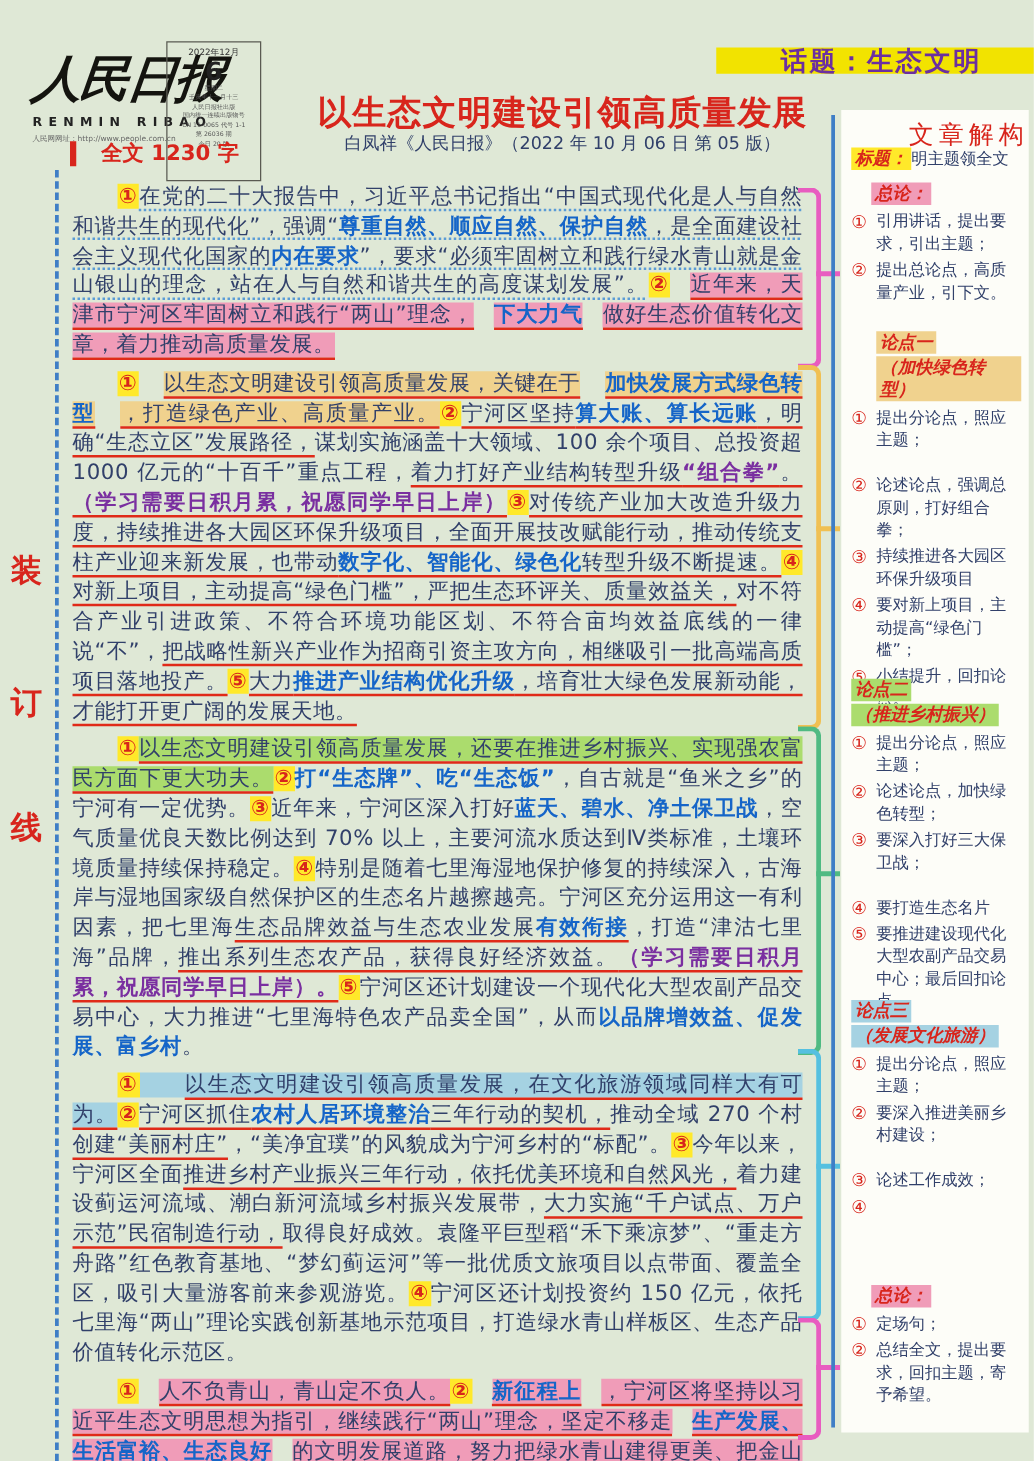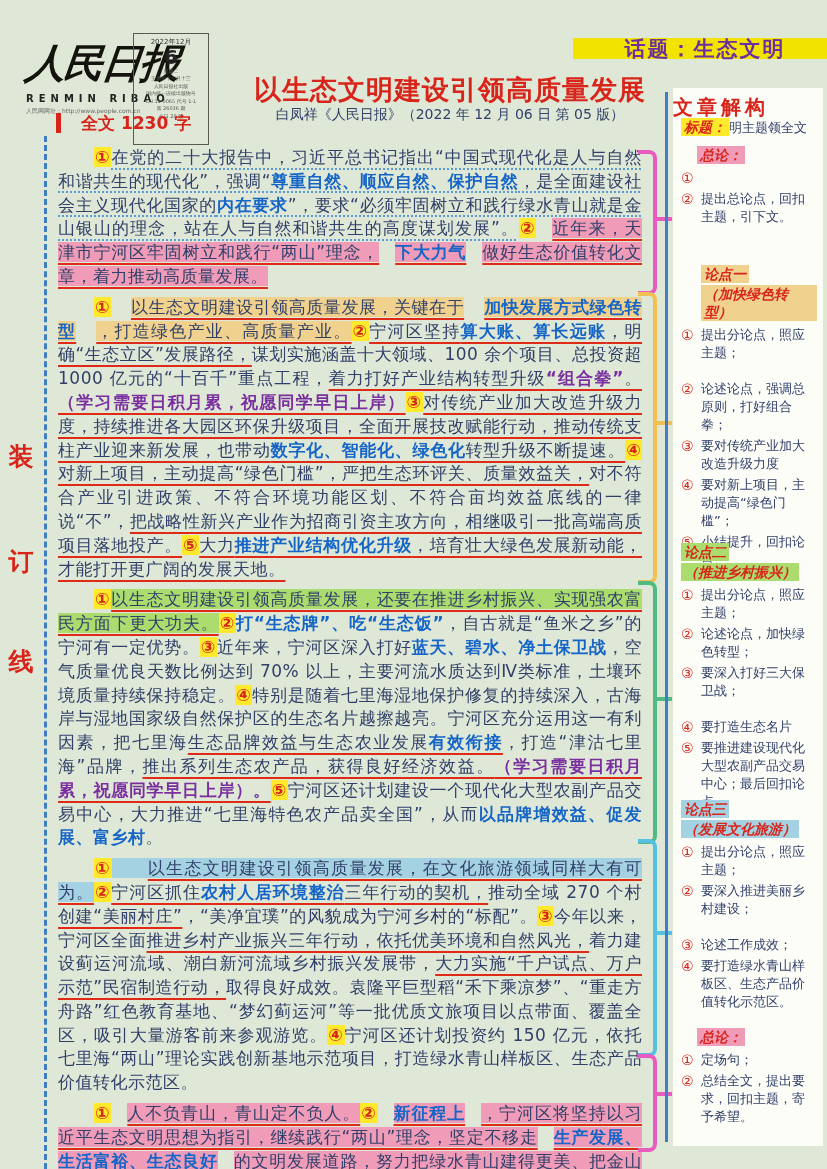--- a/index.html
+++ b/index.html
@@ -65,22 +65,22 @@
   .bk3::after{top:44%;background:var(--bracket3,#4fba82);}
   .bk4{top:839px;height:210px;border:4px solid var(--bracket4,#55c0e0);border-left:none;}
   .bk4::after{top:42%;background:var(--bracket4,#55c0e0);}
   .bk5{top:1054px;height:90px;border:4px solid var(--bracket5,#e85cc0);border-left:none;}
   .bk5::after{top:38%;background:var(--bracket5,#e85cc0);}
 
   
   .sidebar-divider{position:absolute;left:665px;top:92px;width:3px;height:1050px;
                    background:var(--divider-blue,#3f7ec6);}
   .sidebar-panel{position:absolute;left:673px;top:88px;width:150px;height:1058px;background:#fdfdf8;}
-  .sidebar-header{position:absolute;top:6px;left:0;width:100%;text-align:left;
-                  color:var(--red,#d8251c);font-size:20px;font-weight:bold;letter-spacing:4px;}
+  .sidebar-header{position:absolute;top:6px;left:0;width:100%;text-align:right;
+                  color:var(--red,#d8251c);font-size:20px;font-weight:normal;letter-spacing:4px;}
   .sb-section{position:absolute;left:8px;width:136px;font-size:13px;line-height:18px;}
   .sb-s0{top:30px}.sb-s1{top:58px}.sb-s2{top:177px}.sb-s3{top:455px}.sb-s4{top:712px}.sb-s5{top:940px}
   .sb-label{display:inline-block;color:var(--red,#d8251c);font-weight:bold;font-size:14px;
             padding:0 3px;margin-bottom:2px;font-style:italic;}
   .sb-lead{font-size:13px;color:var(--ink,#31406a);}
   .sb-item{display:flex;margin-top:3px;}
   .sb-item.gap{margin-top:18px;}
   .sb-n{flex:none;width:20px;color:var(--red,#d8251c);font-size:14px;}
   .sb-t{flex:1;color:var(--ink,#31406a);}
 </style>
@@ -111,21 +111,21 @@
         <div class="datebox-line">国内统一连续出版物号</div>
         <div class="datebox-line">CN 11-0065 代号 1-1</div>
         <div class="datebox-line">第 26036 期</div>
         <div class="datebox-line">今日 20 版</div>
       </div>
   </div>
   <div class="wordcount">全文 1230 字</div>
 
   <div class="topic-banner">话题：生态文明</div>
   <div class="title">以生态文明建设引领高质量发展</div>
-  <div class="byline">白凤祥《人民日报》（2022 年 12 月 06 日 第 05 版）</div>
+  <div class="byline">白凤祥《人民日报》（2022 年 10 月 06 日 第 05 版）</div>
 
   <div class="article-body">
       <p class="para"><span class="seg num">①</span><span class="seg du">在党的二十大报告中，习近平总书记指出“中国式现代化是人与自然和谐共生的现代化”，强调“</span><span class="seg blue du">尊重自然、顺应自然、保护自然</span><span class="seg du">，是全面建设社会主义现代化国家的</span><span class="seg blue du">内在要求</span><span class="seg du">”，要求“必须牢固树立和践行绿水青山就是金山银山的理念，站在人与自然和谐共生的高度谋划发展”。</span><span class="seg num">②</span><span class="seg ru hl-pink">近年来，天津市宁河区牢固树立和践行“两山”理念，</span><span class="seg blue ru hl-pink">下大力气</span><span class="seg ru hl-pink">做好生态价值转化文章，着力推动高质量发展。</span></p>
       <p class="para"><span class="seg num">①</span><span class="seg ru hl-tan">以生态文明建设引领高质量发展，关键在于</span><span class="seg blue ru hl-tan">加快发展方式绿色转型</span><span class="seg ru hl-tan">，打造绿色产业、高质量产业。</span><span class="seg num">②</span><span class="seg ru">宁河区坚持</span><span class="seg blue ru">算大账、算长远账</span><span class="seg ru">，明确“生态立区”发展路径，</span><span class="seg plain">谋划实施涵盖十大领域、100 余个项目、总投资超 1000 亿元的“十百千”重点工程，</span><span class="seg ru">着力打好产业结构转型升级</span><span class="seg purple ru">“组合拳”</span><span class="seg ru">。</span><span class="seg purple ru">（学习需要日积月累，祝愿同学早日上岸）</span><span class="seg num">③</span><span class="seg ru">对传统产业加大改造升级力度，持续推进各大园区环保升级项目，全面开展技改赋能行动，推动传统支柱产业迎来新发展，也带动</span><span class="seg blue ru">数字化、智能化、绿色化</span><span class="seg ru">转型升级不断提速。</span><span class="seg num">④</span><span class="seg ru">对新上项目，主动提高“绿色门槛”，严把生态环评关、质量效益关，</span><span class="seg plain">对不符合产业引进政策、不符合环境功能区划、不符合亩均效益底线的一律说“不”，</span><span class="seg ru">把战略性新兴产业作为招商引资主攻方向，相继吸引一批高端高质项目落地投产。</span><span class="seg num">⑤</span><span class="seg ru">大力</span><span class="seg blue ru">推进产业结构优化升级</span><span class="seg ru">，培育壮大绿色发展新动能，才能打开更广阔的发展天地。</span></p>
       <p class="para"><span class="seg num">①</span><span class="seg ru hl-green">以生态文明建设引领高质量发展，还要在推进乡村振兴、实现强农富民方面下更大功夫。</span><span class="seg num">②</span><span class="seg blue">打“生态牌”、吃“生态饭”</span><span class="seg plain">，自古就是“鱼米之乡”的宁河有一定优势。</span><span class="seg num">③</span><span class="seg plain">近年来，宁河区深入打好</span><span class="seg blue">蓝天、碧水、净土保卫战</span><span class="seg plain">，空气质量优良天数比例达到 70% 以上，主要河流水质达到Ⅳ类标准，土壤环境质量持续保持稳定。</span><span class="seg num">④</span><span class="seg plain">特别是随着七里海湿地保护修复的持续深入，古海岸与湿地国家级自然保护区的生态名片越擦越亮。宁河区充分运用这一有利因素，把七里海</span><span class="seg ru">生态品牌效益与生态农业发展</span><span class="seg blue ru">有效衔接</span><span class="seg plain">，打造“津沽七里海”品牌，</span><span class="seg ru">推出系列生态农产品，获得良好经济效益。</span><span class="seg purple ru">（学习需要日积月累，祝愿同学早日上岸）。</span><span class="seg num">⑤</span><span class="seg plain">宁河区还计划建设一个现代化大型农副产品交易中心，大力推进“七里海特色农产品卖全国”，从而</span><span class="seg blue">以品牌增效益、促发展、富乡村</span><span class="seg plain">。</span></p>
       <p class="para"><span class="seg num">①</span><span class="seg ru hl-blue">以生态文明建设引领高质量发展，在文化旅游领域同样大有可为。</span><span class="seg num">②</span><span class="seg ru">宁河区抓住</span><span class="seg blue ru">农村人居环境整治</span><span class="seg ru">三年行动的契机，</span><span class="seg plain">推动全域 270 个村</span><span class="seg ru">创建“美丽村庄”</span><span class="seg plain">，“美净宜璞”的风貌成为宁河乡村的“标配”。</span><span class="seg num">③</span><span class="seg plain">今年以来，宁河区全面</span><span class="seg ru">推进乡村产业振兴三年行动，依托优美环境和自然风光，</span><span class="seg plain">着力建设蓟运河流域、潮白新河流域乡村振兴发展带，</span><span class="seg ru">大力实施“千户试点、万户示范”民宿制造行动，</span><span class="seg plain">取得良好成效。袁隆平巨型稻“禾下乘凉梦”、“重走方舟路”红色教育基地、“梦幻蓟运河”等一批优质文旅项目以点带面、覆盖全区，吸引大量游客前来参观游览。</span><span class="seg num">④</span><span class="seg plain">宁河区还计划投资约 150 亿元，依托七里海“两山”理论实践创新基地示范项目，打造绿水青山样板区、生态产品价值转化示范区。</span></p>
       <p class="para"><span class="seg num">①</span><span class="seg ru hl-pink">人不负青山，青山定不负人。</span><span class="seg num">②</span><span class="seg blue ru hl-pink">新征程上</span><span class="seg ru hl-pink">，宁河区将坚持以习近平生态文明思想为指引，继续践行“两山”理念，坚定不移走</span><span class="seg blue ru hl-pink">生产发展、生活富裕、生态良好</span><span class="seg ru hl-pink">的文明发展道路，努力把绿水青山建得更美、把金山银山做得更大。</span></p>
     </div>
 
   <div class="bracket bk1"></div>
@@ -138,40 +138,41 @@
   <div class="sidebar-panel">
     <div class="sidebar-header">文章解构</div>
     <div>
         <div class="sb-section sb-s0">
           <div><span class="sb-label hl-yellow">标题：</span><span class="sb-lead">明主题领全文</span></div>
         </div>
         <div class="sb-section sb-s1">
           <div><span class="sb-label hl-pink">总论：</span></div>
           <div class="sb-item">
             <span class="sb-n">①</span>
-          </div>
-          <div class="sb-item">
-            <span class="sb-n">②</span>
-            <span class="sb-t">提出总论点，回扣主题，引下文。</span>
+            <span class="sb-t">引用讲话，提出要求，引出主题；</span>
+          </div>
+          <div class="sb-item">
+            <span class="sb-n">②</span>
+            <span class="sb-t">提出总论点，高质量产业，引下文。</span>
           </div>
         </div>
         <div class="sb-section sb-s2">
           <div><span class="sb-label hl-tan">论点一</span></div>
           <div><span class="sb-label hl-tan">（加快绿色转型）</span></div>
           <div class="sb-item">
             <span class="sb-n">①</span>
             <span class="sb-t">提出分论点，照应主题；</span>
           </div>
           <div class="sb-item gap">
             <span class="sb-n">②</span>
             <span class="sb-t">论述论点，强调总原则，打好组合拳；</span>
           </div>
           <div class="sb-item">
             <span class="sb-n">③</span>
-            <span class="sb-t">要对传统产业加大改造升级力度</span>
+            <span class="sb-t">持续推进各大园区环保升级项目</span>
           </div>
           <div class="sb-item">
             <span class="sb-n">④</span>
             <span class="sb-t">要对新上项目，主动提高“绿色门槛”；</span>
           </div>
           <div class="sb-item">
             <span class="sb-n">⑤</span>
             <span class="sb-t">小结提升，回扣论点。</span>
           </div>
         </div>
@@ -209,21 +210,20 @@
           <div class="sb-item">
             <span class="sb-n">②</span>
             <span class="sb-t">要深入推进美丽乡村建设；</span>
           </div>
           <div class="sb-item gap">
             <span class="sb-n">③</span>
             <span class="sb-t">论述工作成效；</span>
           </div>
           <div class="sb-item">
             <span class="sb-n">④</span>
-            <span class="sb-t">要打造绿水青山样板区、生态产品价值转化示范区。</span>
           </div>
         </div>
         <div class="sb-section sb-s5">
           <div><span class="sb-label hl-pink">总论：</span></div>
           <div class="sb-item">
             <span class="sb-n">①</span>
             <span class="sb-t">定场句；</span>
           </div>
           <div class="sb-item">
             <span class="sb-n">②</span>

